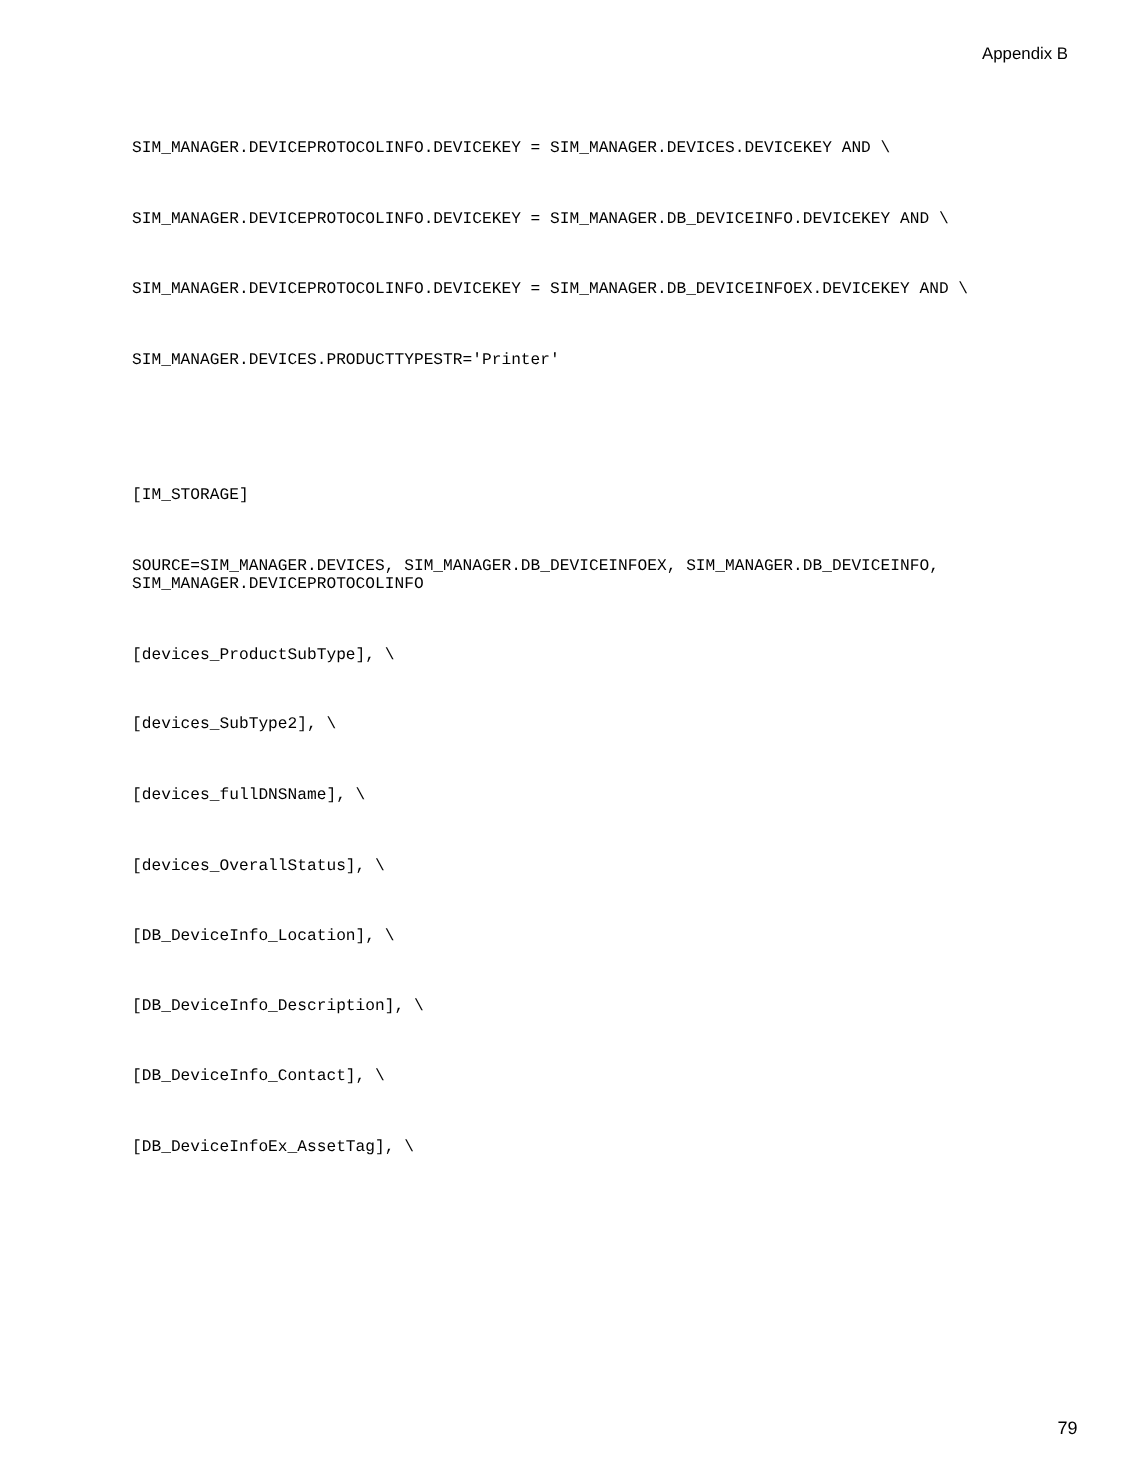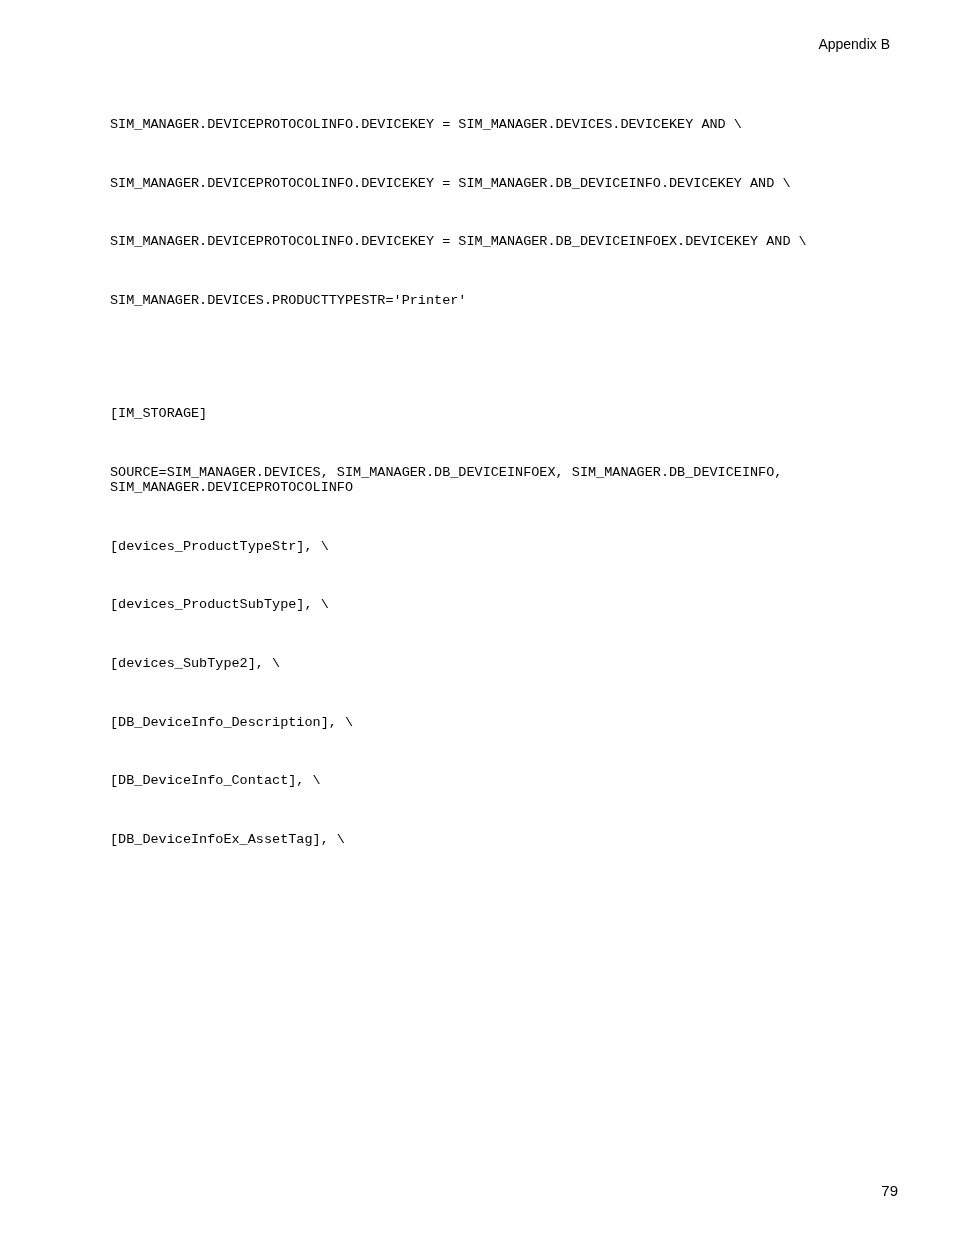--- a/index.html
+++ b/index.html
@@ -52,23 +52,25 @@
   <div class="header">Appendix B</div>
 
   <div class="code">
     <div class="block">SIM_MANAGER.DEVICEPROTOCOLINFO.DEVICEKEY = SIM_MANAGER.DEVICES.DEVICEKEY AND \</div>
     <div class="block">SIM_MANAGER.DEVICEPROTOCOLINFO.DEVICEKEY = SIM_MANAGER.DB_DEVICEINFO.DEVICEKEY AND \</div>
     <div class="block">SIM_MANAGER.DEVICEPROTOCOLINFO.DEVICEKEY = SIM_MANAGER.DB_DEVICEINFOEX.DEVICEKEY AND \</div>
     <div class="block">SIM_MANAGER.DEVICES.PRODUCTTYPESTR='Printer'</div>
     <div class="gap"></div>
     <div class="block">[IM_STORAGE]</div>
     <div class="block">SOURCE=SIM_MANAGER.DEVICES, SIM_MANAGER.DB_DEVICEINFOEX, SIM_MANAGER.DB_DEVICEINFO, SIM_MANAGER.DEVICEPROTOCOLINFO</div>
-    <div class="block">[devices_ProductTypeStr], \</div>
     <div class="block">[devices_ProductSubType], \</div>
     <div class="block">[devices_SubType2], \</div>
+    <div class="block">[devices_fullDNSName], \</div>
+    <div class="block">[devices_OverallStatus], \</div>
+    <div class="block">[DB_DeviceInfo_Location], \</div>
     <div class="block">[DB_DeviceInfo_Description], \</div>
     <div class="block">[DB_DeviceInfo_Contact], \</div>
     <div class="block">[DB_DeviceInfoEx_AssetTag], \</div>
     
     
     
     
     
     
     

